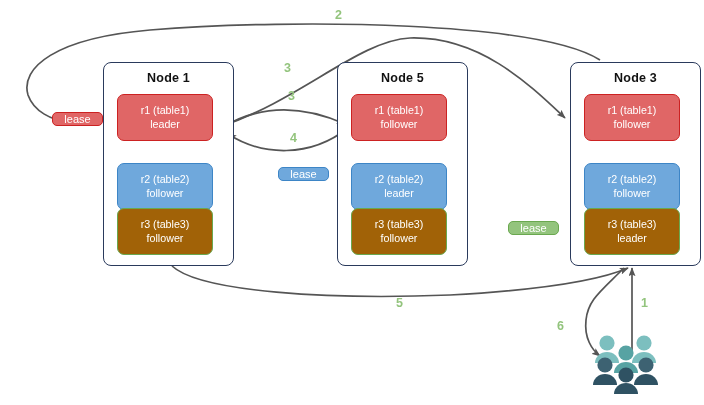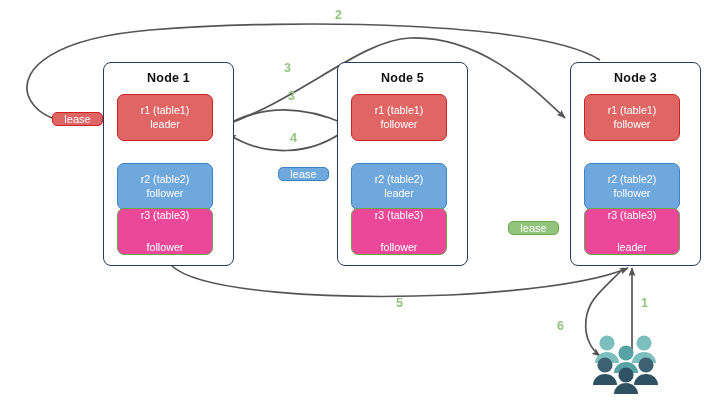--- a/index.html
+++ b/index.html
@@ -65,21 +65,21 @@
     line-height: 13.5px;
     text-align: center;
     border-width: 1.3px;
     border-style: solid;
   }
   .replica .r-name { display: block; }
   .replica .r-role { display: block; }
 
   .rep-red   { background: #e06666; border-color: #cc2222; }
   .rep-blue  { background: #6fa8dc; border-color: #3d85c6; }
-  .rep-green { background: #ec4899; border-color: #6aa84f; justify-content: space-between; }
+  .rep-green { background: #a16207; border-color: #6aa84f; }
 
   .slot-0 { top: 31px; }
   .slot-1 { top: 100px; }
   .slot-2 { top: 145px; }
 
   
   .lease {
     position: absolute;
     box-sizing: border-box;
     height: 14px;

